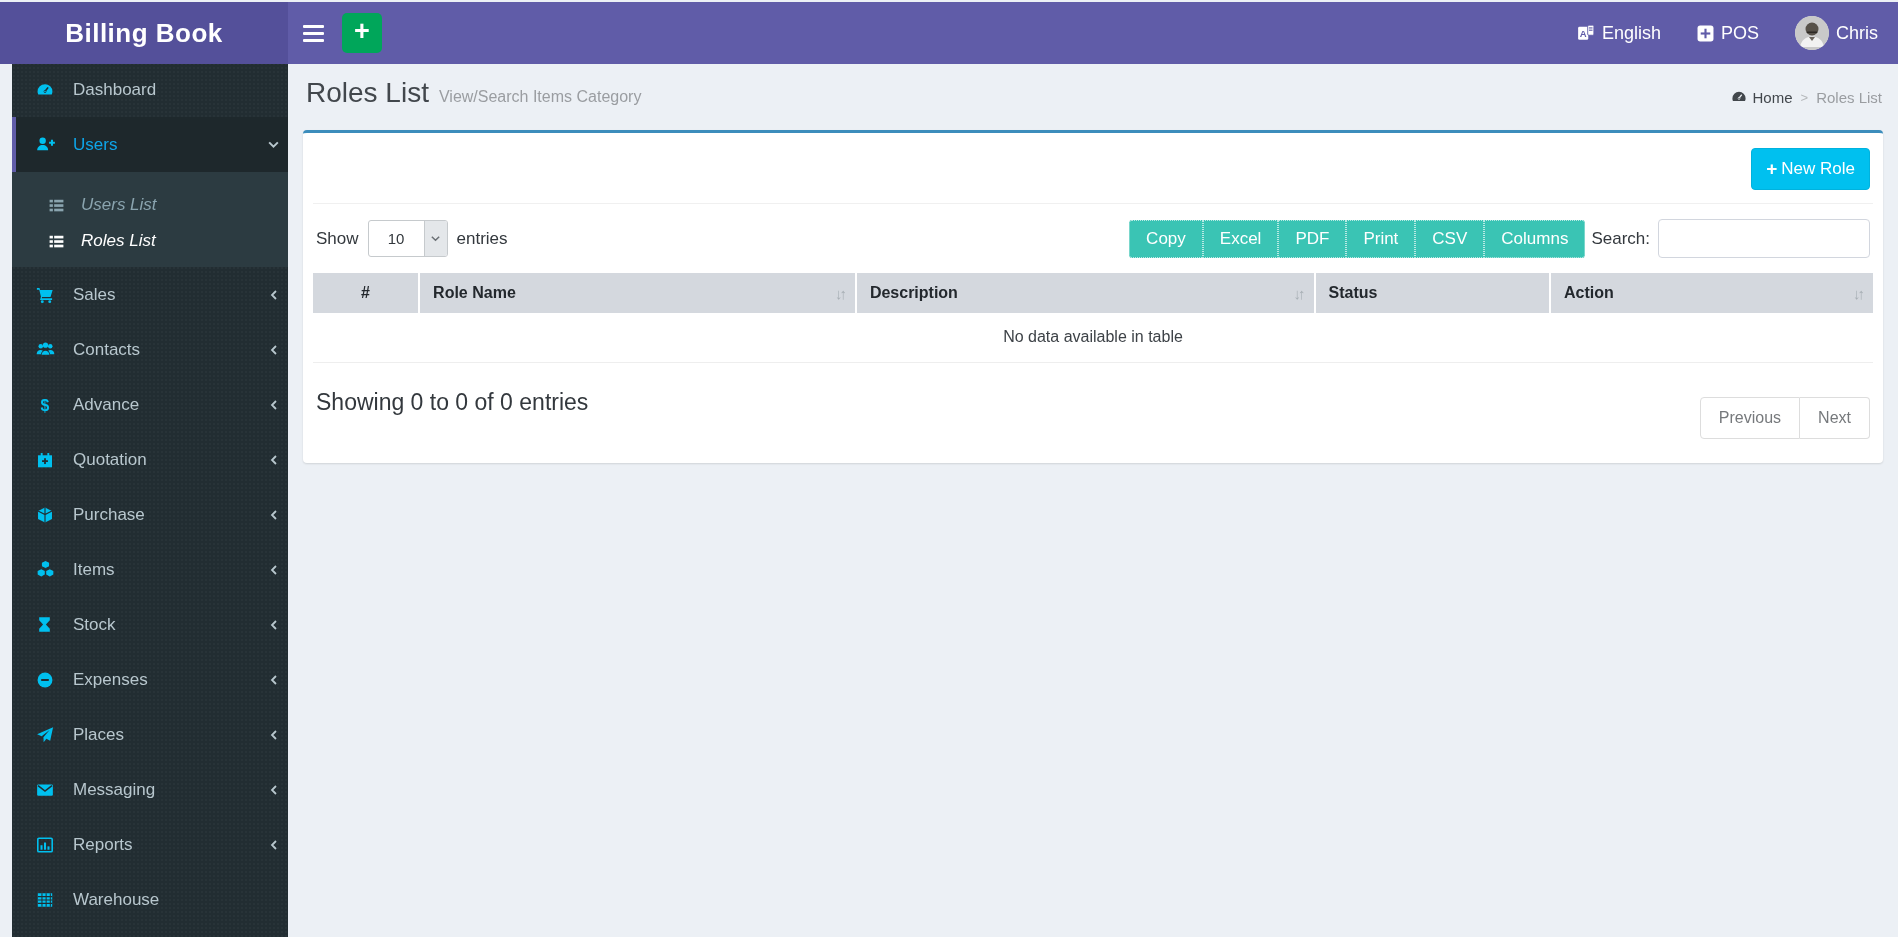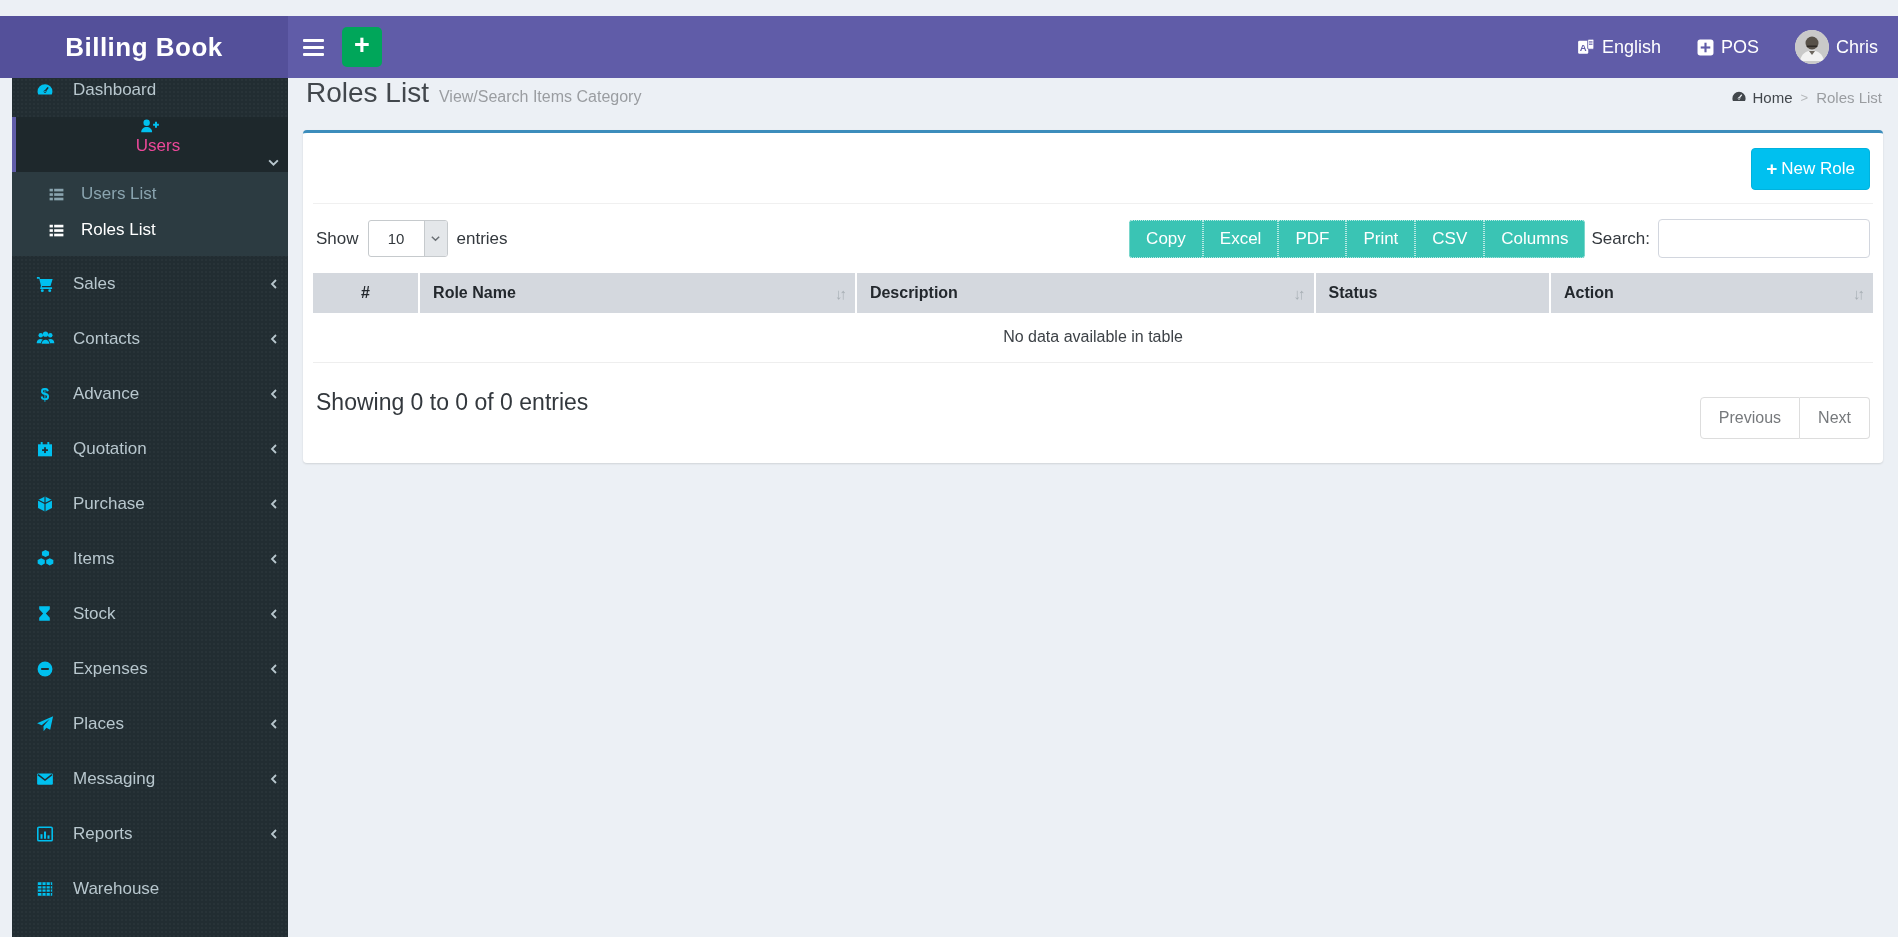--- a/index.html
+++ b/index.html
@@ -1,43 +1,43 @@
 <!DOCTYPE html>
 <html><head>
 <meta charset="utf-8">
 <style>
   * { box-sizing: border-box; margin: 0; padding: 0; }
   html,body { width:1898px; height:937px; overflow:hidden; }
   body { font-family:"Liberation Sans","DejaVu Sans",sans-serif; background:#ecf0f5; color:#333; }
   .app { position:relative; width:1898px; height:937px; }
 
   
-  .topbar { position:absolute; top:16px; left:0; right:0; height:62px; display:flex; z-index:10; }
+  .topbar { position:absolute; top:2px; left:0; right:0; height:62px; display:flex; z-index:10; }
   .logo { width:288px; background:#54509a; color:#fff; display:flex; align-items:center; justify-content:center;
           font-size:26px; font-weight:bold; letter-spacing:.5px; cursor:pointer; }
   .navbar { flex:1; background:#605ca8; display:flex; align-items:center; color:#fff; padding-right:20px; }
   .hamburger { width:50px; height:62px; display:flex; flex-direction:column; align-items:center; justify-content:center;
                gap:4px; cursor:pointer; }
   .hamburger i { display:block; width:21px; height:3px; background:#fff; border-radius:1px; }
   .quick-add { width:40px; height:40px; background:#00a65a; border-radius:5px; display:flex; align-items:center;
                justify-content:center; margin-left:4px; cursor:pointer; }
   .quick-add::before { content:"+"; color:#fff; font-size:27px; font-weight:bold; line-height:1; margin-top:-3px; }
   .nav-right { margin-left:auto; display:flex; align-items:center; gap:36px; font-size:18px; }
   .nav-item { display:flex; align-items:center; gap:7px; cursor:pointer; }
   .avatar { width:34px; height:34px; border-radius:50%; overflow:hidden; background:#dcdcdc; flex:none; }
 
   
   .sidebar { position:absolute; top:62px; left:12px; bottom:0; width:288px; background:#222d32;
              background-image:radial-gradient(rgba(255,255,255,0.028) 1px, transparent 1px); background-size:4px 4px; }
   .sitem { height:55px; display:flex; align-items:center; padding:0 20px 0 20px; color:#b8c7ce; font-size:17px;
            border-left:4px solid transparent; cursor:pointer; }
   .sitem .micon { width:24px; margin-right:13px; color:#00c0ef; display:flex; align-items:center; flex:none; }
   .sitem .chev { margin-left:auto; color:#b8c7ce; display:flex; }
-  .sitem.active { background:#1e282c; border-left-color:#605ca8; color:#ec4899;flex-direction:column; }
-  .submenu { background:#2c3b41; padding:4px 0 8px; }
+  .sitem.active { background:#1e282c; border-left-color:#605ca8; color:#0ea5e9; }
+  .submenu { background:#2c3b41; padding:15px 0 8px;font-style:italic; }
   .subitem { height:36px; display:flex; align-items:center; padding-left:36px; font-size:17px; color:#8aa4af; cursor:pointer; }
   .subitem .micon { width:22px; margin-right:11px; display:flex; align-items:center; color:inherit; flex:none; }
   .subitem.active { color:#fff; }
 
   
   .content { position:absolute; top:62px; left:288px; right:0; bottom:0; background:#ecf0f5; }
   .content-header { display:flex; align-items:center; padding:15px 16px 6px 18px; }
   .page-title { font-size:28px; color:#42474c; font-weight:500; }
   .page-subtitle { font-size:16px; color:#9a9da1; margin-left:10px; padding-top:7px; }
   .breadcrumb { margin-left:auto; display:flex; align-items:center; gap:8px; font-size:15px; color:#42474c; padding-top:8px; }

